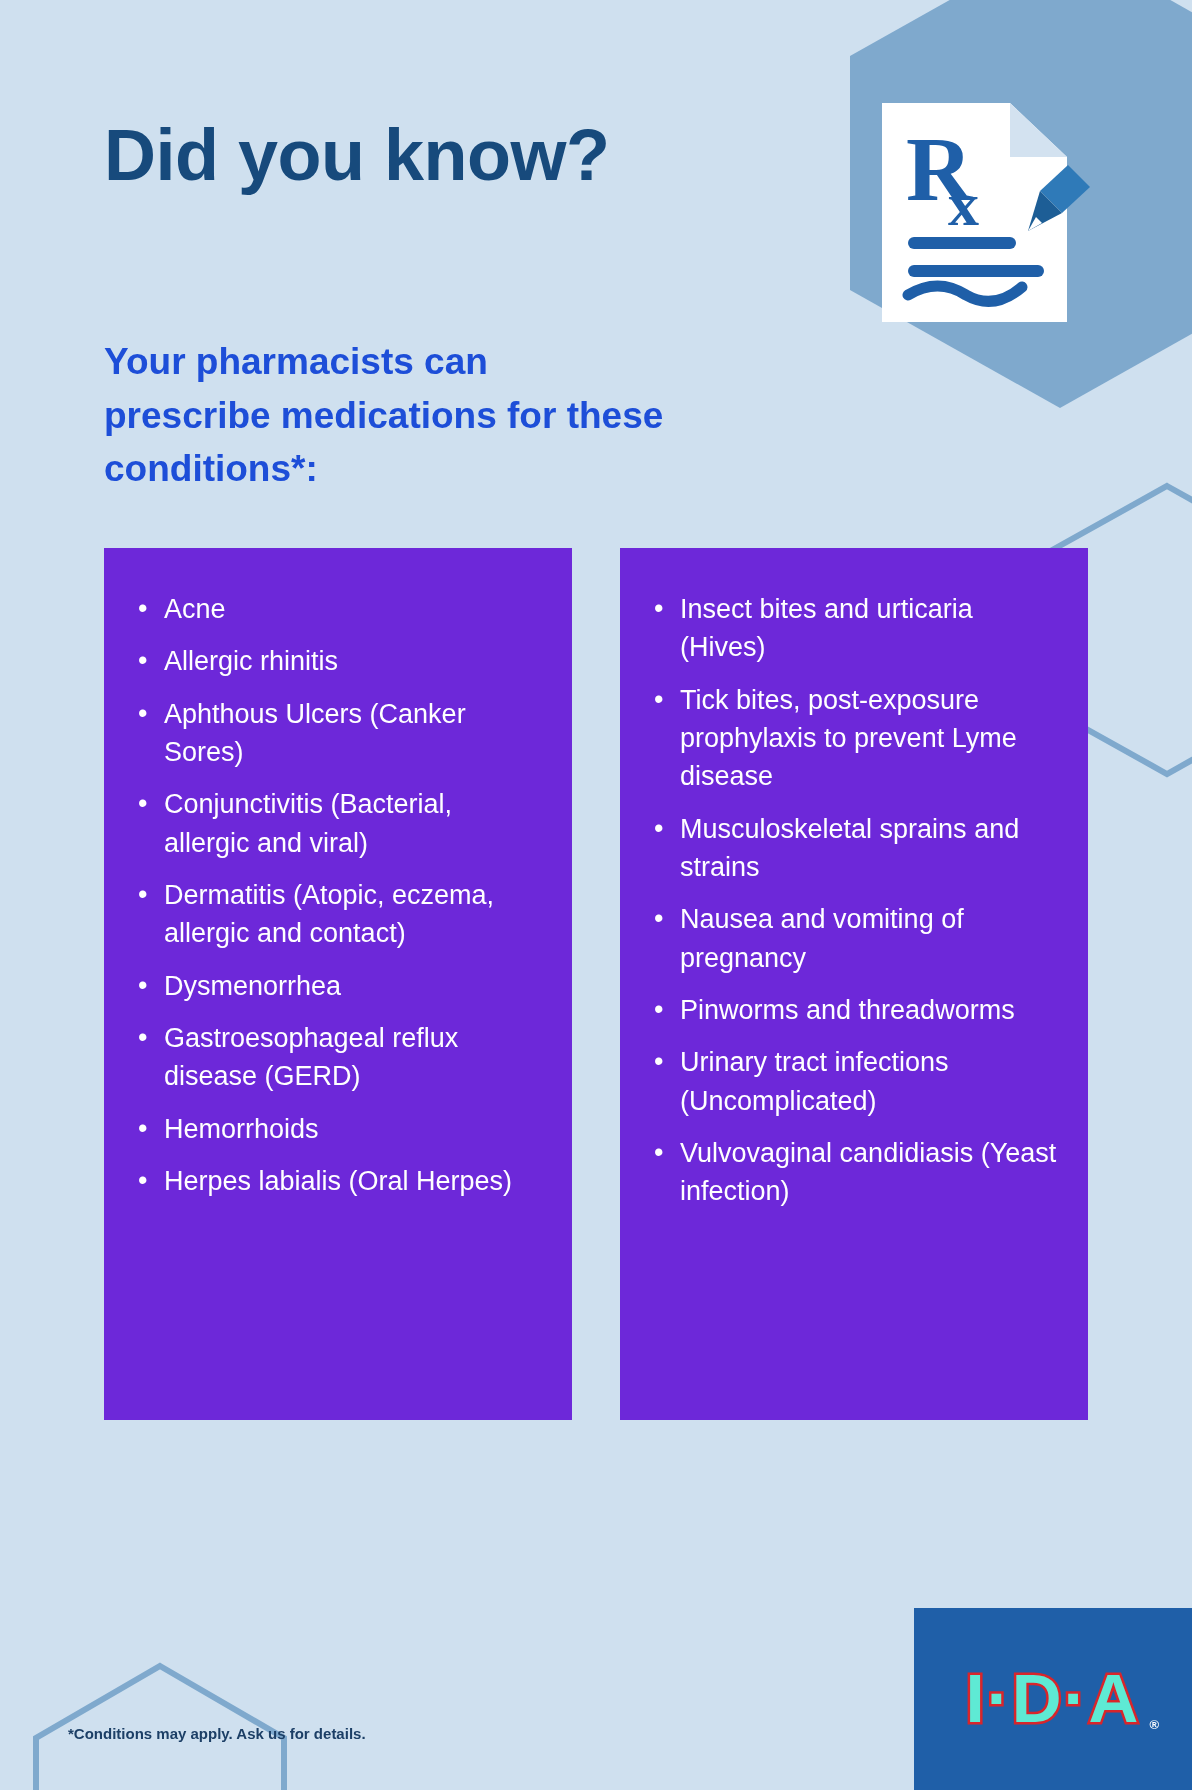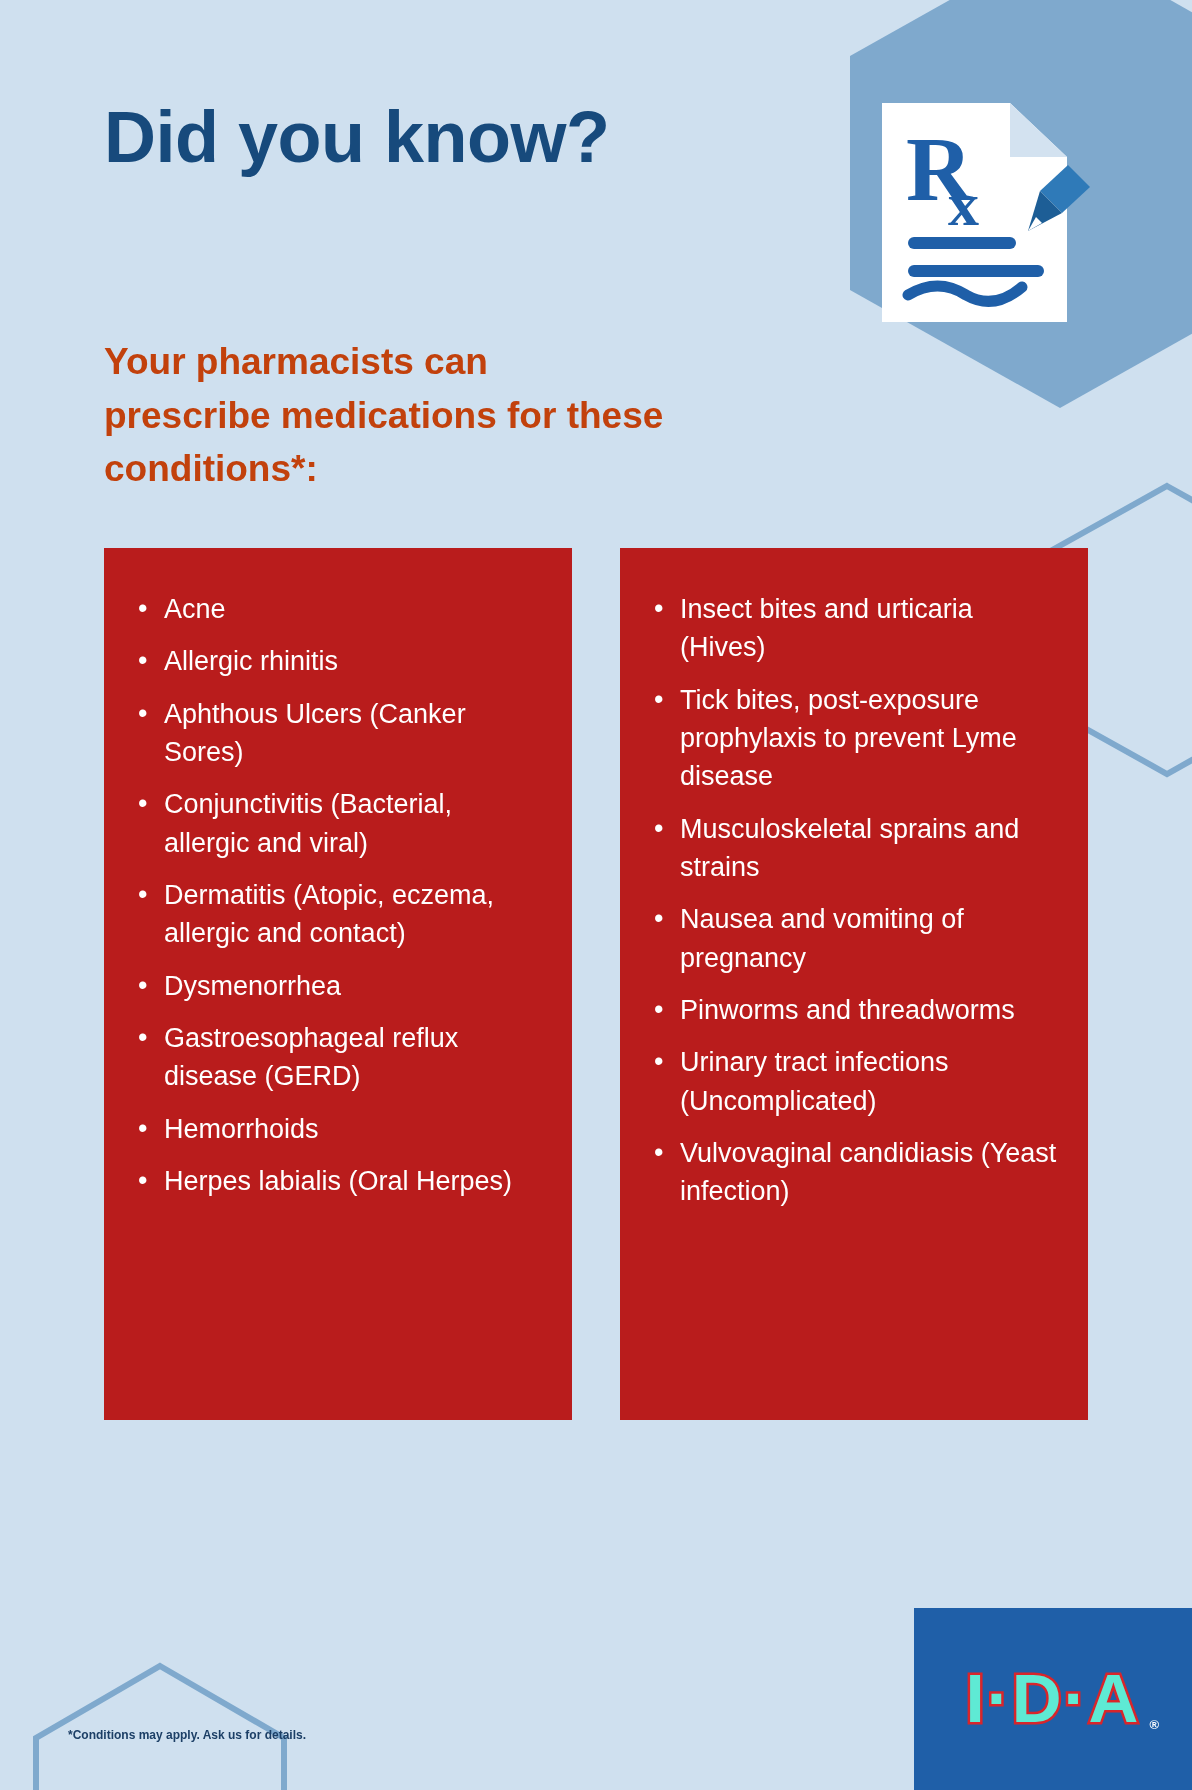--- a/index.html
+++ b/index.html
@@ -42,34 +42,34 @@
     bottom: -170px;
     left: 30px;
     width: 260px;
     height: 300px;
   }
 
   
   .headline {
     position: absolute;
     left: 104px;
-    top: 100px;
+    top: 118px;
     font-size: 72px;
     font-weight: bold;
     color: #174a7c;
     letter-spacing: -0.5px;
     line-height: 1.05;
   }
   .subhead {
     position: absolute;
     left: 104px;
     top: 335px;
     font-size: 37px;
     font-weight: bold;
-    color: #c2410c;
+    color: #1d4ed8;
     line-height: 1.45;
     max-width: 560px;
   }
 
   
   .rx-badge {
     position: absolute;
     top: 95px;
     right: 100px;
     width: 230px;
@@ -79,21 +79,21 @@
   
   .panels {
     position: absolute;
     left: 104px;
     top: 548px;
     width: 984px;
     display: flex;
     gap: 48px;
   }
   .panel {
-    background: #b91c1c;
+    background: #6d28d9;
     width: 468px;
     min-height: 872px;
     box-sizing: border-box;
     padding: 42px 28px 28px 28px;
   }
   .panel ul {
     list-style: none;
     margin: 0;
     padding: 0;
   }
@@ -113,21 +113,21 @@
     top: -1px;
     font-size: 27px;
     color: #ffffff;
   }
 
   
   .footnote {
     position: absolute;
     left: 68px;
     bottom: 48px;
-    font-size: 12px;
+    font-size: 15px;
     color: #1c3f66;
     font-weight: 600;
   }
 
   
   .logo-block {
     position: absolute;
     right: 0;
     bottom: 0;
     width: 278px;

